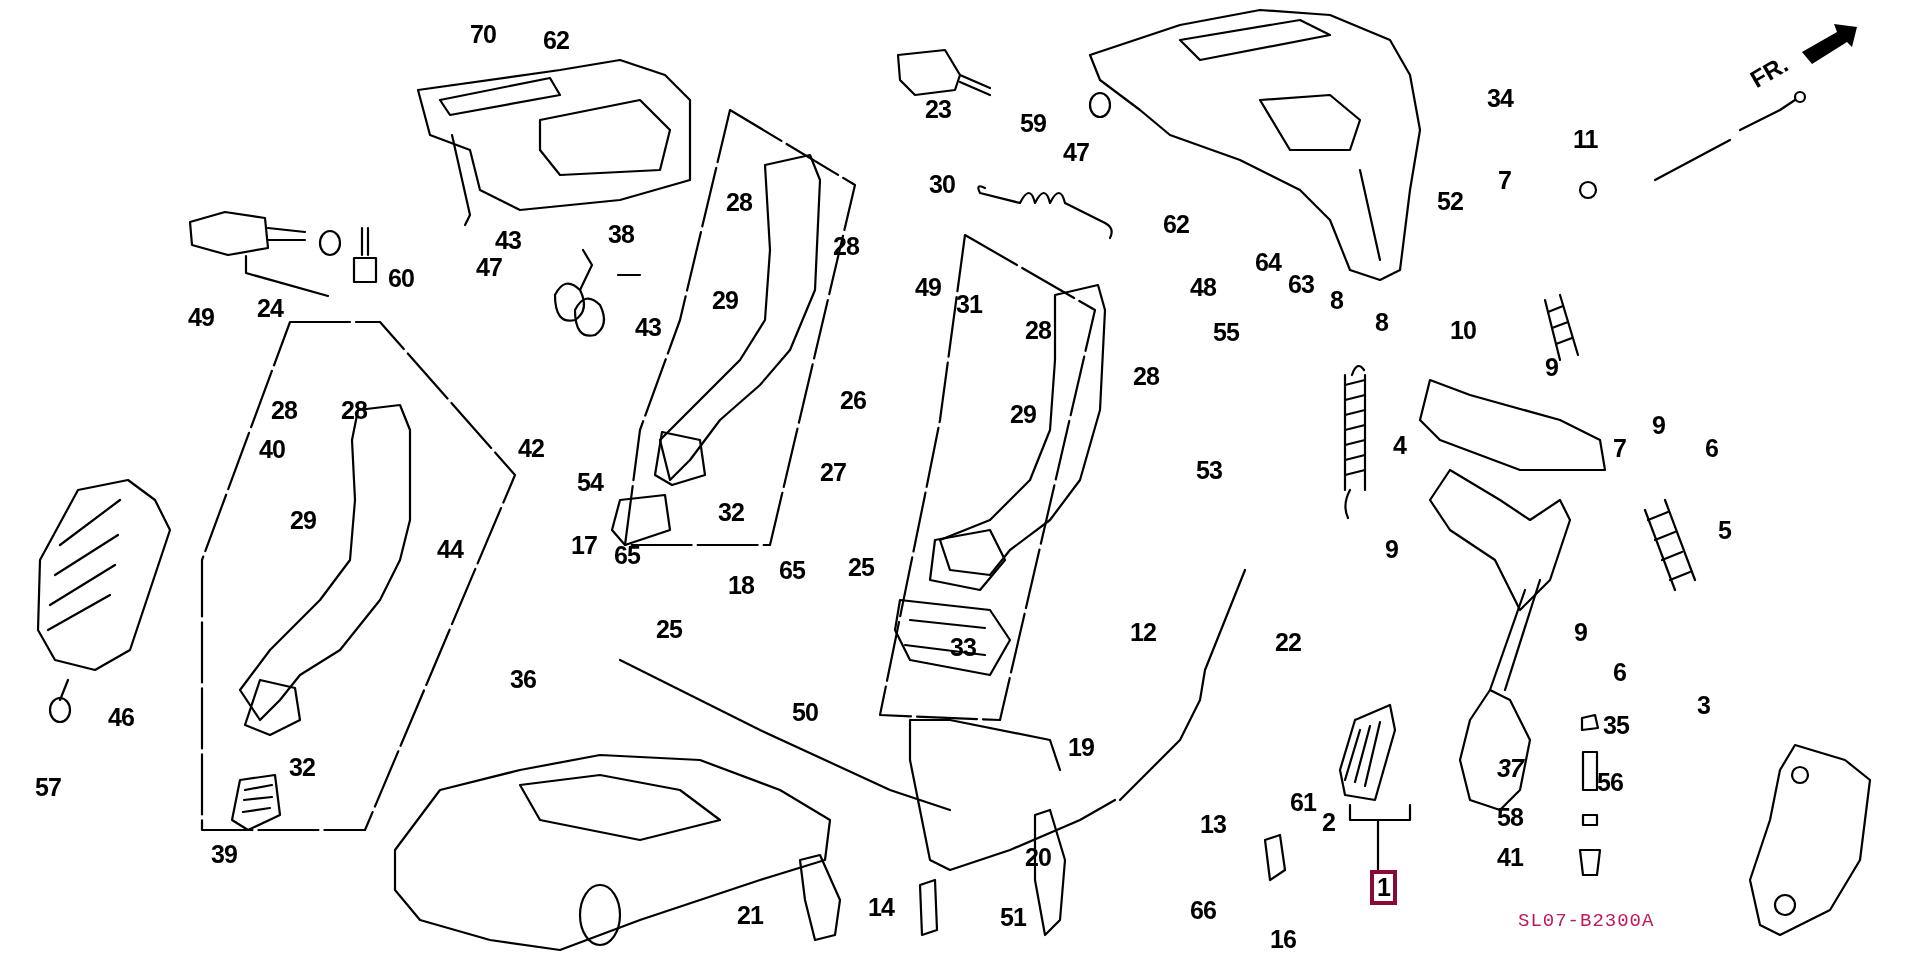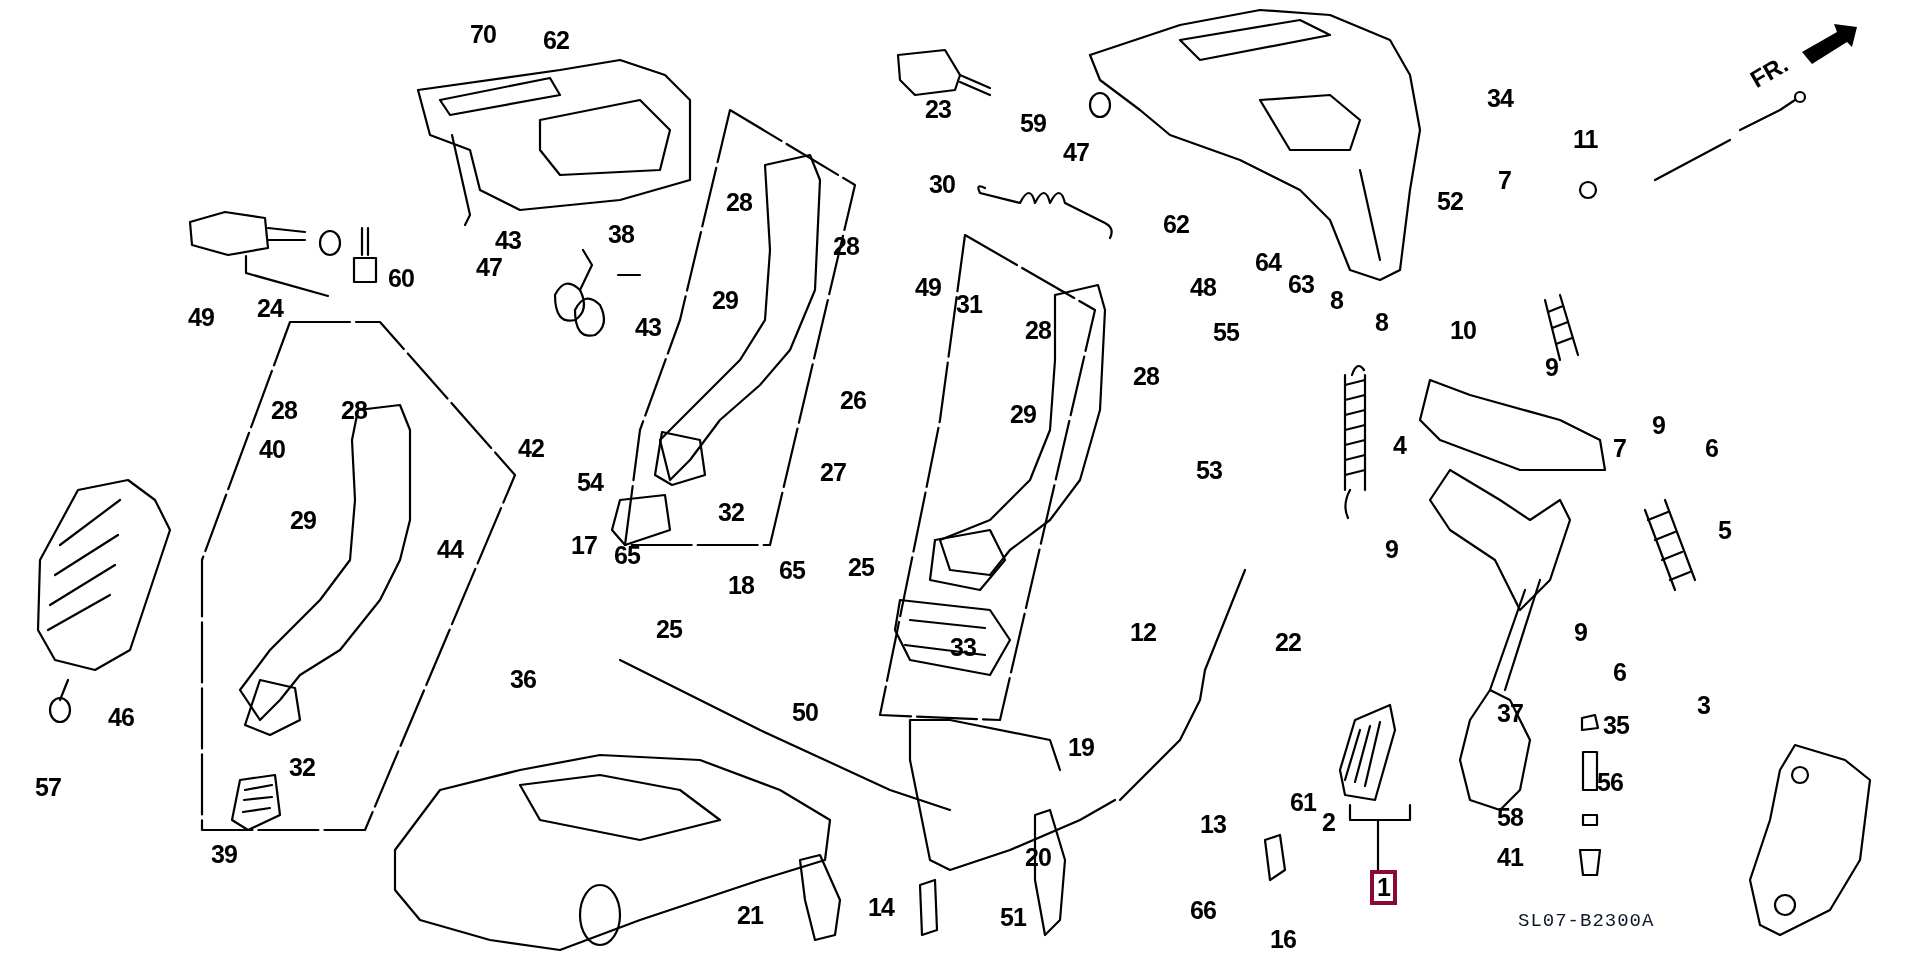--- a/index.html
+++ b/index.html
@@ -1,20 +1,20 @@
 <!DOCTYPE html>
 <html><head>
 <meta charset="utf-8">
 <style>
   html, body { margin: 0; padding: 0; background: #ffffff; }
   body { width: 1920px; height: 959px; position: relative; overflow: hidden; font-family: "Liberation Sans", sans-serif; }
   #canvas { position: absolute; left: 0; top: 0; width: 1920px; height: 959px; }
   .lbl { position: absolute; font-family: "Liberation Sans", sans-serif; font-weight: bold; font-size: 25px; color: #000; line-height: 1; letter-spacing: -1px; white-space: nowrap; cursor: pointer; }
   .lbl.highlight { border: 4px solid #8b0a33; padding: 1px 3px; }
-  .code { position: absolute; left: 1518px; top: 910px; font-family: "Liberation Mono", monospace; font-size: 19px; color: #0f172a; letter-spacing: 1px; }
+  .code { position: absolute; left: 1518px; top: 910px; font-family: "Liberation Mono", monospace; font-size: 19px; color: #be185d; letter-spacing: 1px; }
   .fr { position: absolute; left: 1752px; top: 22px; width: 110px; height: 70px; }
 </style>
 </head>
 <body>
 
 <svg id="canvas" viewBox="0 0 1920 959" xmlns="http://www.w3.org/2000/svg" fill="none" stroke="#000" stroke-width="2.2" stroke-linejoin="round" stroke-linecap="round">
 
   <g>
     <path d="M418 90 L560 70 L620 60 L665 75 L690 100 L690 180 L620 200 L520 210 L480 190 L470 150 L430 135 Z"></path>
     <path d="M440 100 L550 78 L560 95 L450 115 Z"></path>
@@ -224,21 +224,21 @@
     <span class="lbl" style="left: 1613px; top: 660px;">6</span>
     <span class="lbl" style="left: 950px; top: 635px;">33</span>
     <span class="lbl" style="left: 510px; top: 667px;">36</span>
     <span class="lbl" style="left: 792px; top: 700px;">50</span>
     <span class="lbl" style="left: 108px; top: 705px;">46</span>
     <span class="lbl" style="left: 1068px; top: 735px;">19</span>
     <span class="lbl" style="left: 1697px; top: 693px;">3</span>
     <span class="lbl" style="left: 1579px; top: 713px; margin-left: 24px;">35</span>
     <span class="lbl" style="left: 35px; top: 775px;">57</span>
     <span class="lbl" style="left: 289px; top: 755px;">32</span>
-    <span class="lbl" style="left: 1497px; top: 701px;">37</span>
+    <span class="lbl" style="left: 1497px; top: 756px; font-style: italic;">37</span>
     <span class="lbl" style="left: 1290px; top: 790px;">61</span>
     <span class="lbl" style="left: 1200px; top: 812px;">13</span>
     <span class="lbl" style="left: 1322px; top: 810px;">2</span>
     <span class="lbl" style="left: 1597px; top: 770px;">56</span>
     <span class="lbl" style="left: 1497px; top: 805px;">58</span>
     <span class="lbl" style="left: 211px; top: 842px;">39</span>
     <span class="lbl" style="left: 1025px; top: 845px;">20</span>
     <span class="lbl" style="left: 1497px; top: 845px;">41</span>
     <span class="lbl highlight" style="left: 1370px; top: 870px;">1</span>
     <span class="lbl" style="left: 1190px; top: 898px;">66</span>

